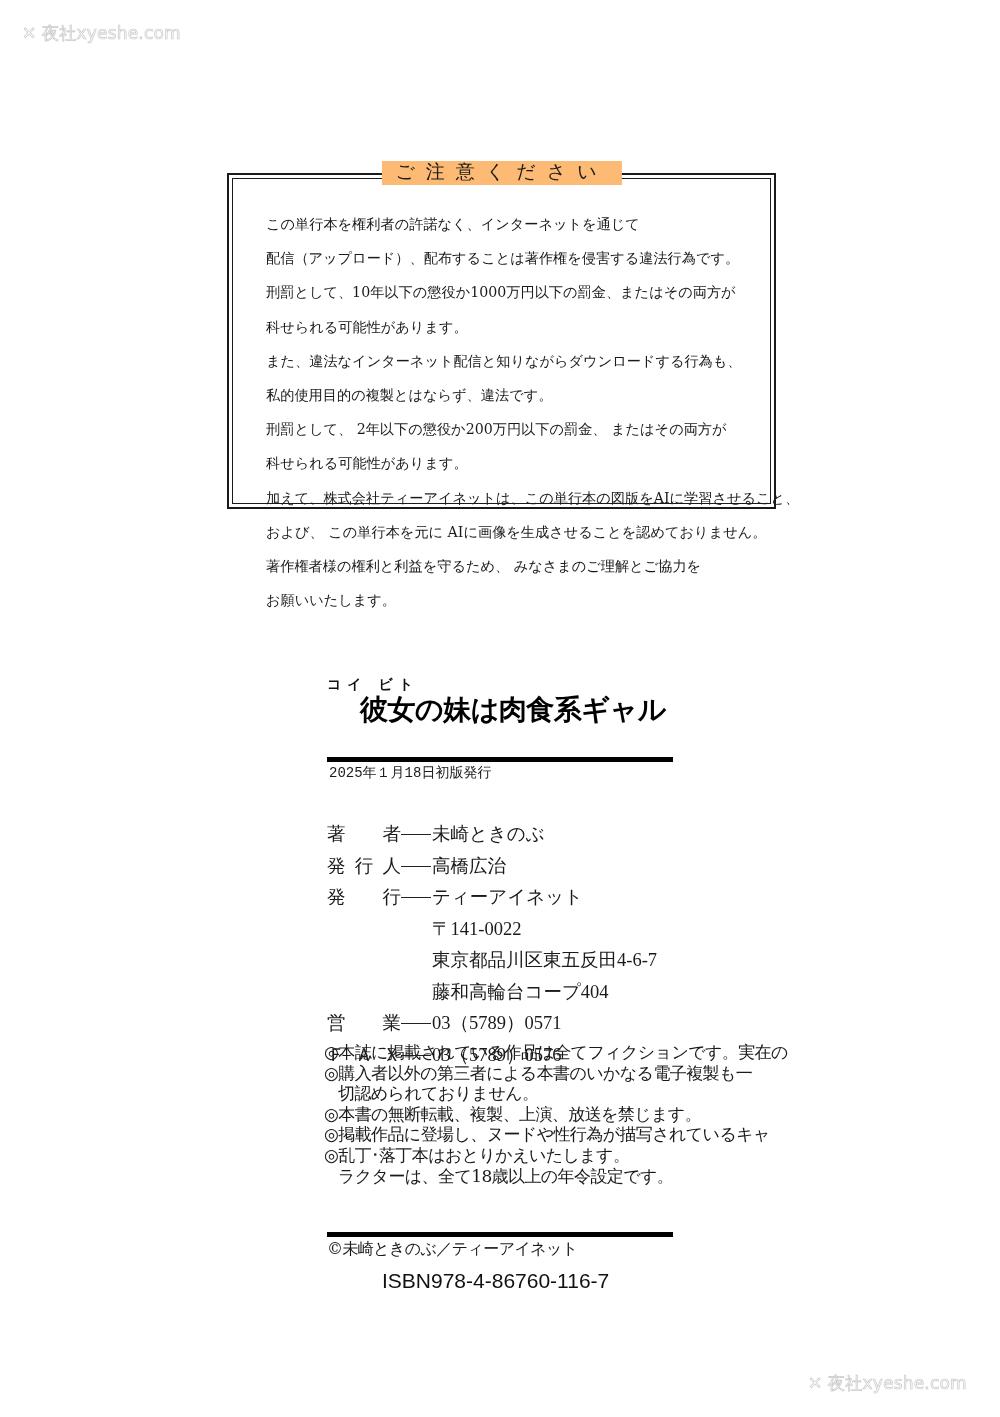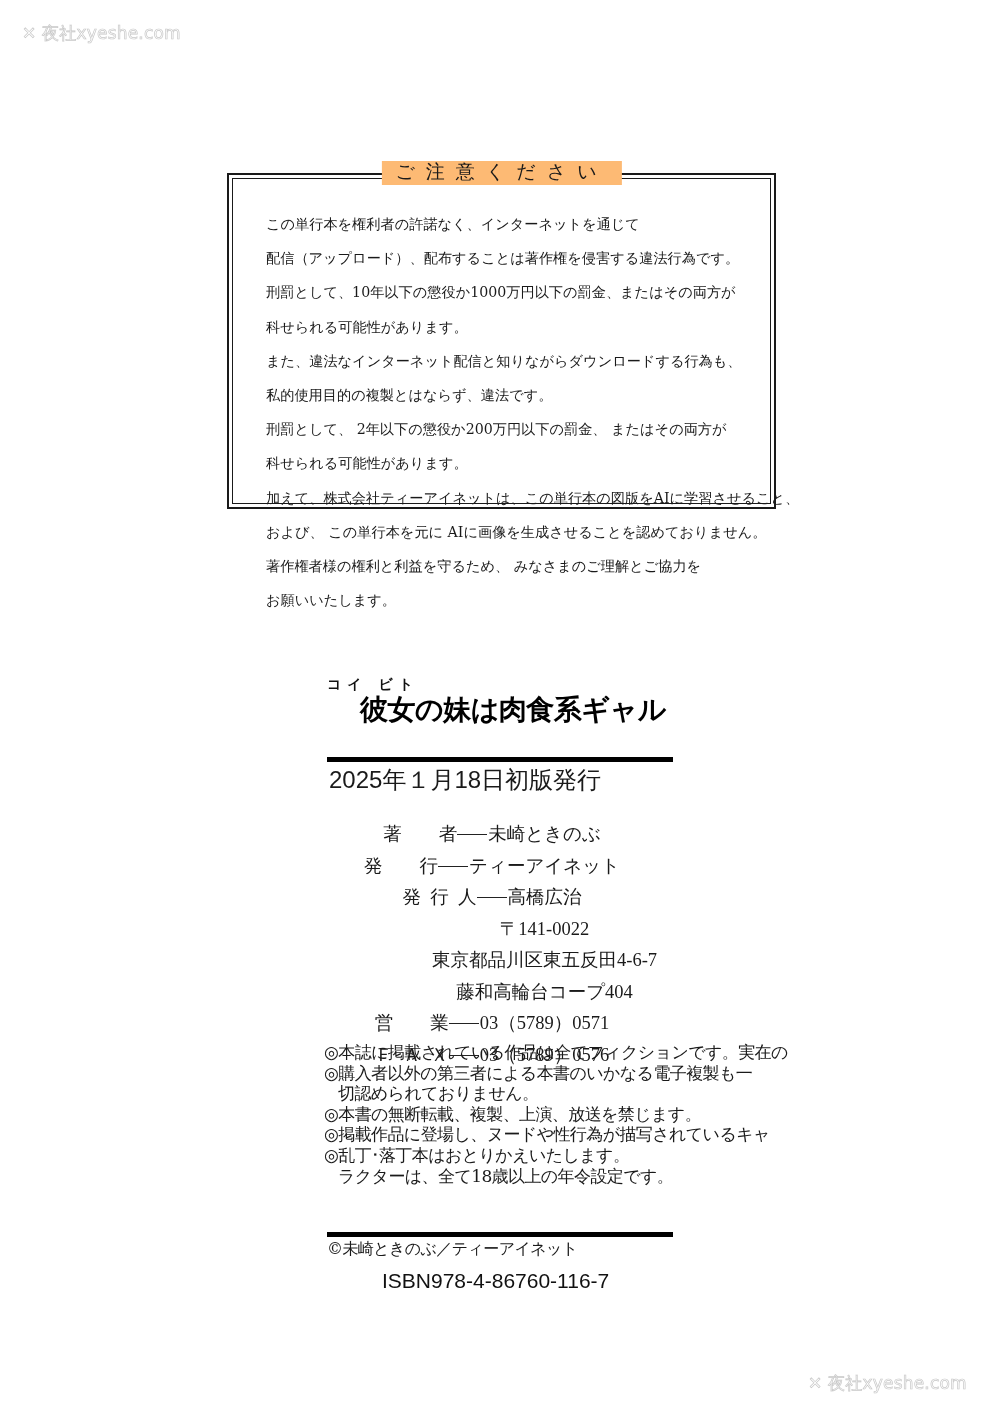--- a/index.html
+++ b/index.html
@@ -43,28 +43,28 @@
   }
   .book-title {
     position:absolute; left:-2px; top:15px; font-size:28px; font-weight:bold;
     letter-spacing:-0.5px; white-space:nowrap; color:#000;
     font-family:"DejaVu Serif", serif;
     margin-left:35px;
   }
   .rule-thick { position:absolute; left:0; width:346px; height:5px; background:#000; }
   .rule-1 { top:81px; }
   .pub-date {
-    position:absolute; left:2px; top:88px; font-size:24px; white-space:nowrap;
-    font-family:Liberation Sans, sans-serif;
+    position:absolute; left:2px; top:88px; font-size:14px; white-space:nowrap;
+    font-family:Liberation Mono, monospace;
   }
   .credits {
     position:absolute; left:0; top:143px; font-size:18.5px; line-height:31.5px;
     font-family:"Liberation Serif", serif;
   }
-  .credit-row { display:flex; white-space:nowrap; height:31.5px;justify-content:center; }
+  .credit-row { display:flex; white-space:nowrap; height:31.5px; }
   .credit-label { width:74px; display:inline-block; text-align-last:justify; text-align:justify; }
   .credit-dash { display:inline-block; width:30px; border-bottom:1px solid #222; height:0; margin-top:15px; margin-right:1px;}
   .credit-value { display:inline-block; }
   .credit-cont { padding-left:105px; }
 
   .notes {
     position:absolute; left:-3px; top:366px; font-size:17px; line-height:20.6px;
     white-space:nowrap; font-family:"DejaVu Serif", serif; letter-spacing:-0.6px;
   }
   .note-indent { padding-left:14px; }
@@ -108,28 +108,28 @@
   <div class="rule-thick rule-1"></div>
   <div class="pub-date">2025年１月18日初版発行</div>
 
   <div class="credits">
     <div class="credit-row">
       <span class="credit-label">著　者</span>
       <span class="credit-dash"></span>
       <span class="credit-value">未崎ときのぶ</span>
     </div>
     <div class="credit-row">
+      <span class="credit-label">発行人</span>
+      <span class="credit-dash"></span>
+      <span class="credit-value">高橋広治</span>
+    </div>
+    <div class="credit-row">
       <span class="credit-label">発　行</span>
       <span class="credit-dash"></span>
       <span class="credit-value">ティーアイネット</span>
-    </div>
-    <div class="credit-row">
-      <span class="credit-label">発行人</span>
-      <span class="credit-dash"></span>
-      <span class="credit-value">高橋広治</span>
     </div>
     <div class="credit-row credit-cont">〒141-0022</div>
     <div class="credit-row credit-cont">東京都品川区東五反田4-6-7</div>
     <div class="credit-row credit-cont">藤和高輪台コープ404</div>
     <div class="credit-row">
       <span class="credit-label">営　業</span>
       <span class="credit-dash"></span>
       <span class="credit-value">03（5789）0571</span>
     </div>
     <div class="credit-row">

